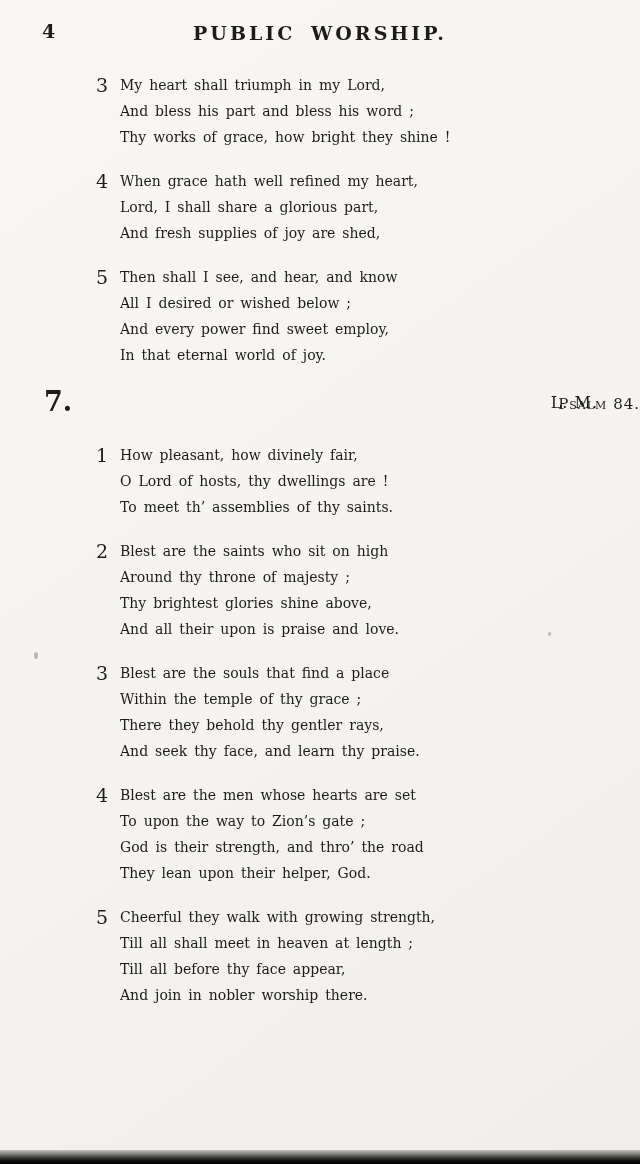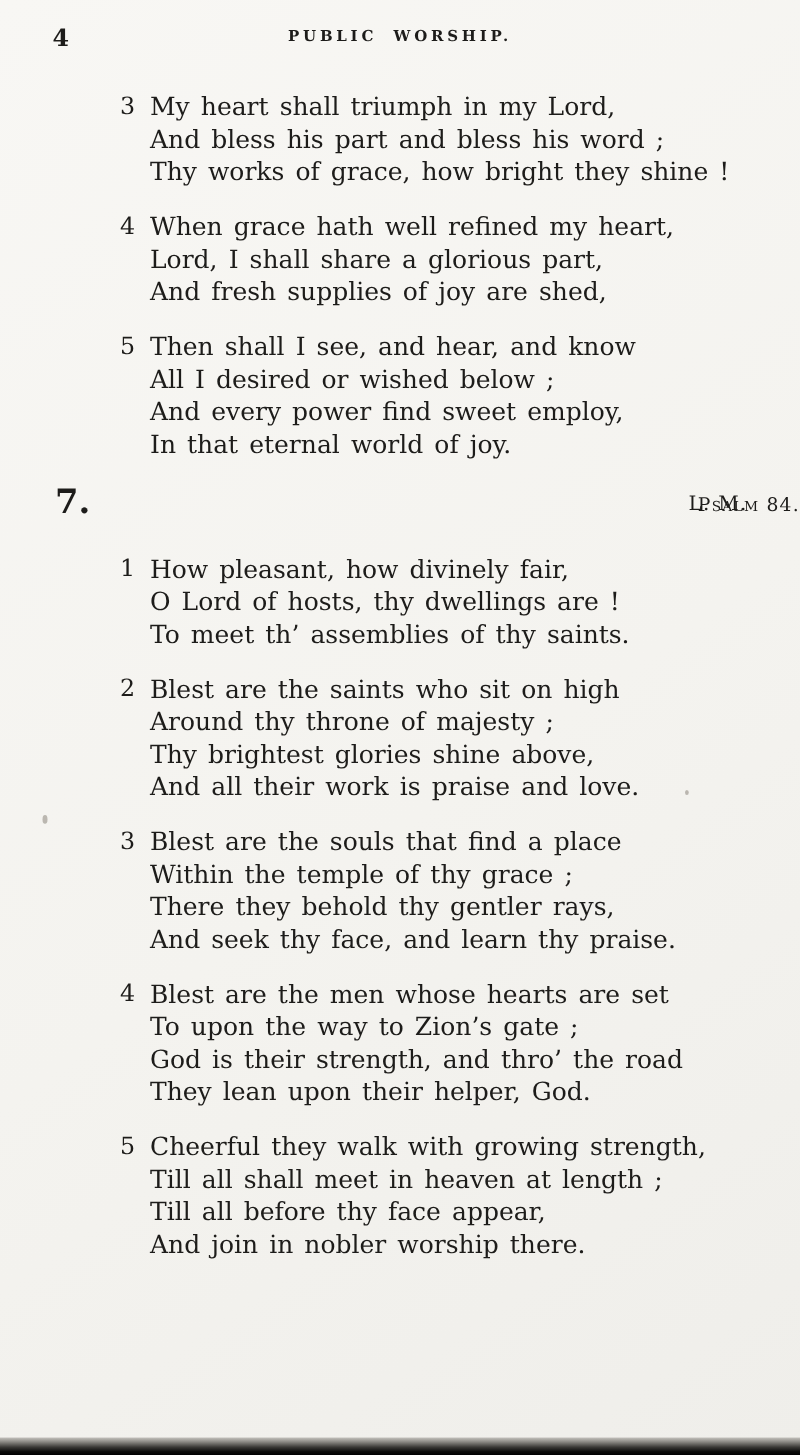--- a/index.html
+++ b/index.html
@@ -20,42 +20,42 @@
   .running-header-row{
     position:absolute;top:20px;left:0;right:0;height:26px;
   }
   .page-number{
     position:absolute;left:42px;top:0;
     font-size:19px;font-weight:700;letter-spacing:1px;
   }
   .running-head{
     position:absolute;left:0;right:0;top:2px;
     text-align:center;
-    font-size:12px;font-weight:700;letter-spacing:3px;
+    font-size:19px;font-weight:700;letter-spacing:3px;
     word-spacing:6px;
   }
   
   .content{
     position:absolute;top:72px;left:0;right:0;
   }
   .stanza{
     display:flex;
     margin:0 0 18px 0;
   }
   .stanza-num{
     width:24px;
     margin-left:96px;
     flex:0 0 auto;
     font-size:19px;
     line-height:26px;
     text-align:left;
   }
   .stanza-lines{flex:1 1 auto;}
   .verse-line{
-    font-size:20px;
+    font-size:14px;
     line-height:26px;
     word-spacing:2.5px;
     white-space:nowrap;
   }
   
   .hymn-heading{
     position:relative;
     height:40px;
     margin:14px 0 16px 0;
   }
@@ -140,21 +140,21 @@
             <div class="verse-line">O Lord of hosts, thy dwellings are !</div>
             <div class="verse-line">To meet th’ assemblies of thy saints.</div>
           </div>
         </div>
         <div class="stanza">
           <span class="stanza-num">2</span>
           <div class="stanza-lines">
             <div class="verse-line">Blest are the saints who sit on high</div>
             <div class="verse-line">Around thy throne of majesty ;</div>
             <div class="verse-line">Thy brightest glories shine above,</div>
-            <div class="verse-line">And all their work is praise and love.</div>
+            <div class="verse-line">And all their upon is praise and love.</div>
           </div>
         </div>
         <div class="stanza">
           <span class="stanza-num">3</span>
           <div class="stanza-lines">
             <div class="verse-line">Blest are the souls that find a place</div>
             <div class="verse-line">Within the temple of thy grace ;</div>
             <div class="verse-line">There they behold thy gentler rays,</div>
             <div class="verse-line">And seek thy face, and learn thy praise.</div>
           </div>

